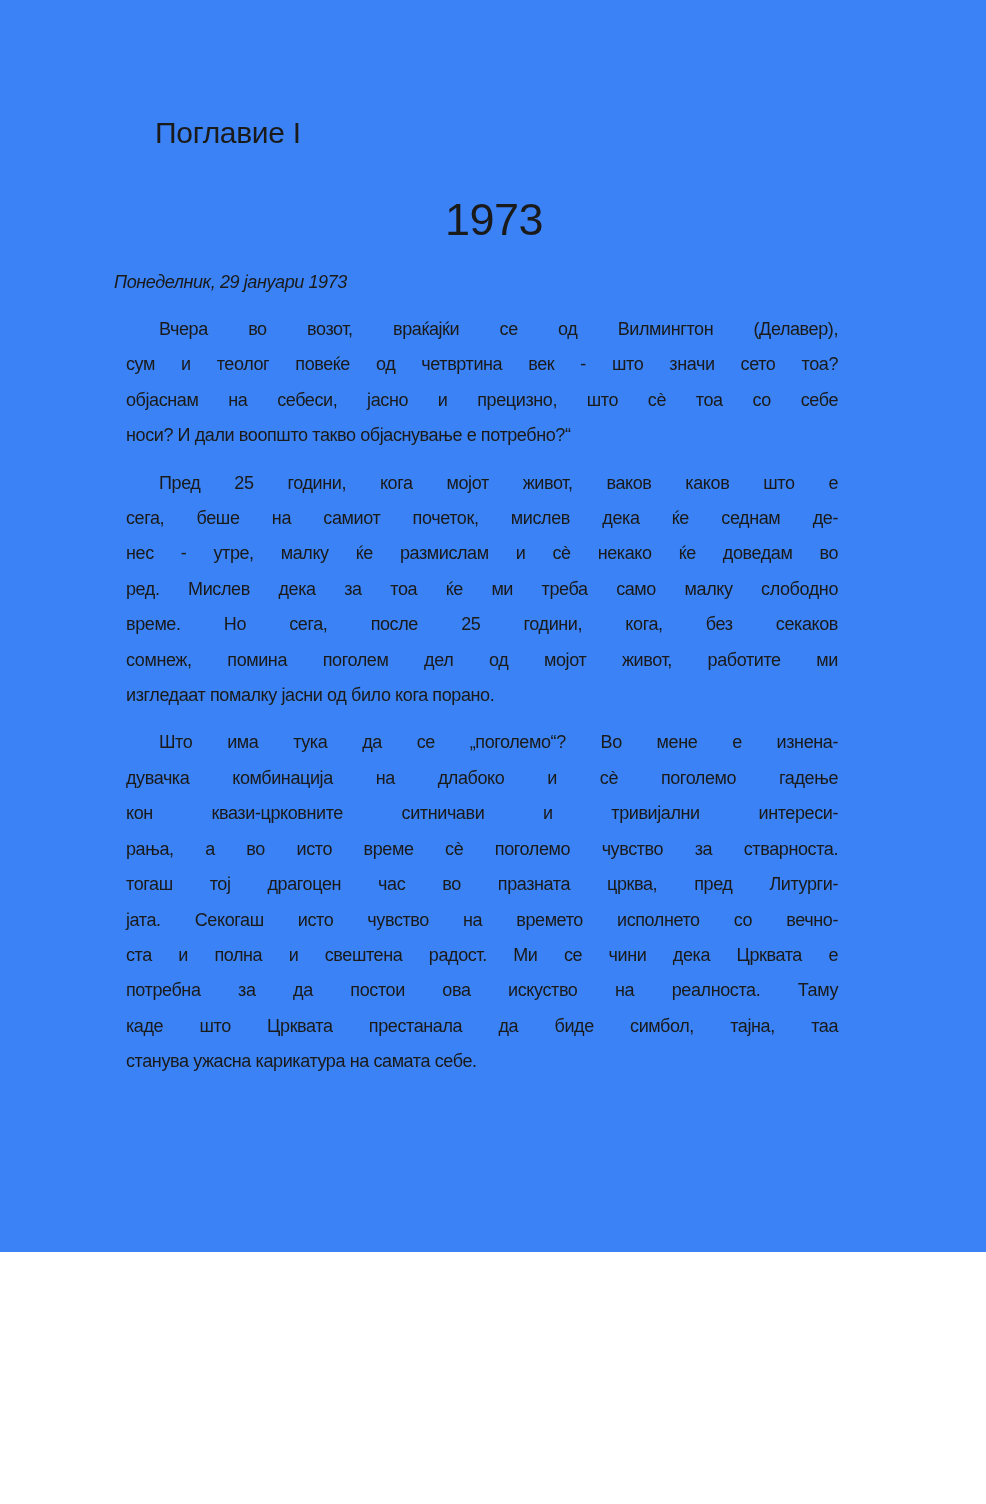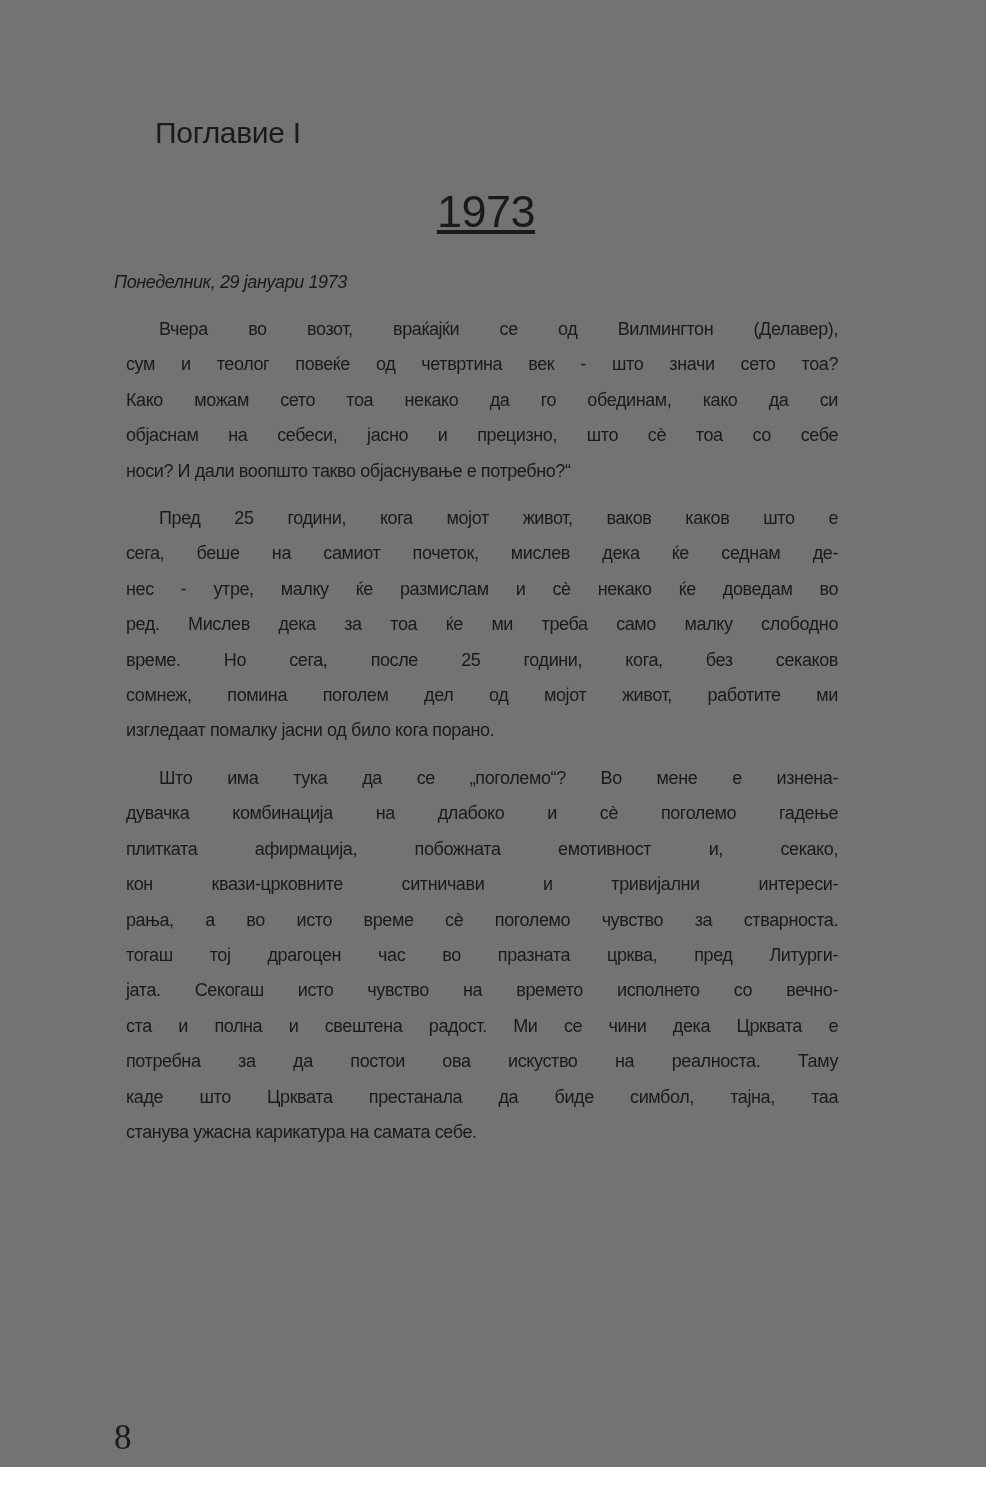--- a/index.html
+++ b/index.html
@@ -3,22 +3,22 @@
 <meta charset="utf-8">
 <style>
   html, body {
     margin: 0;
     padding: 0;
     background: #ffffff;
   }
   .page {
     position: relative;
     width: 986px;
-    height: 1467px;
-    background: #737373;
+    height: 1252px;
+    background: #3b82f6;
     overflow: hidden;
     font-family: "Liberation Sans", sans-serif;
     color: #1a1a1a;
   }
   .chapter-label {
     position: absolute;
     left: 155px;
     top: 115px;
     font-size: 30px;
     line-height: 36px;
@@ -69,48 +69,46 @@
     line-height: 40px;
   }
 </style>
 </head>
 <body>
 
 <div class="page">
 
   <div class="chapter-label">Поглавие I</div>
 
-  <h1 class="chapter-title" style="margin:4px; font-weight:normal;text-decoration:underline;">1973</h1>
+  <h1 class="chapter-title" style="margin:12px; font-weight:normal;">1973</h1>
 
   <div class="text-column">
 
     <div class="date-line">Понеделник, 29 јануари 1973</div>
 
     <div class="paragraph">
       <div class="tline first">Вчера во возот, враќајќи се од Вилмингтон (Делавер),</div>
       <div class="tline">сум и теолог повеќе од четвртина век - што значи сето тоа?</div>
-      <div class="tline">Како можам сето тоа некако да го обединам, како да си</div>
       <div class="tline">објаснам на себеси, јасно и прецизно, што сè тоа со себе</div>
       <div class="tline last">носи? И дали воопшто такво објаснување е потребно?“</div>
     </div>
 
     <div class="paragraph">
       <div class="tline first">Пред 25 години, кога мојот живот, ваков каков што е</div>
       <div class="tline">сега, беше на самиот почеток, мислев дека ќе седнам де-</div>
       <div class="tline">нес - утре, малку ќе размислам и сè некако ќе доведам во</div>
       <div class="tline">ред. Мислев дека за тоа ќе ми треба само малку слободно</div>
       <div class="tline">време. Но сега, после 25 години, кога, без секаков</div>
       <div class="tline">сомнеж, помина поголем дел од мојот живот, работите ми</div>
       <div class="tline last">изгледаат помалку јасни од било кога порано.</div>
     </div>
 
     <div class="paragraph">
       <div class="tline first">Што има тука да се „поголемо“? Во мене е изнена-</div>
       <div class="tline">дувачка комбинација на длабоко и сè поголемо гадење</div>
-      <div class="tline">плитката афирмација, побожната емотивност и, секако,</div>
       <div class="tline">кон квази-црковните ситничави и тривијални интереси-</div>
       <div class="tline">рања, а во исто време сè поголемо чувство за стварноста.</div>
       <div class="tline">тогаш тој драгоцен час во празната црква, пред Литурги-</div>
       <div class="tline">јата. Секогаш исто чувство на времето исполнето со вечно-</div>
       <div class="tline">ста и полна и свештена радост. Ми се чини дека Црквата е</div>
       <div class="tline">потребна за да постои ова искуство на реалноста. Таму</div>
       <div class="tline">каде што Црквата престанала да биде симбол, тајна, таа</div>
       <div class="tline last">станува ужасна карикатура на самата себе.</div>
     </div>
 

